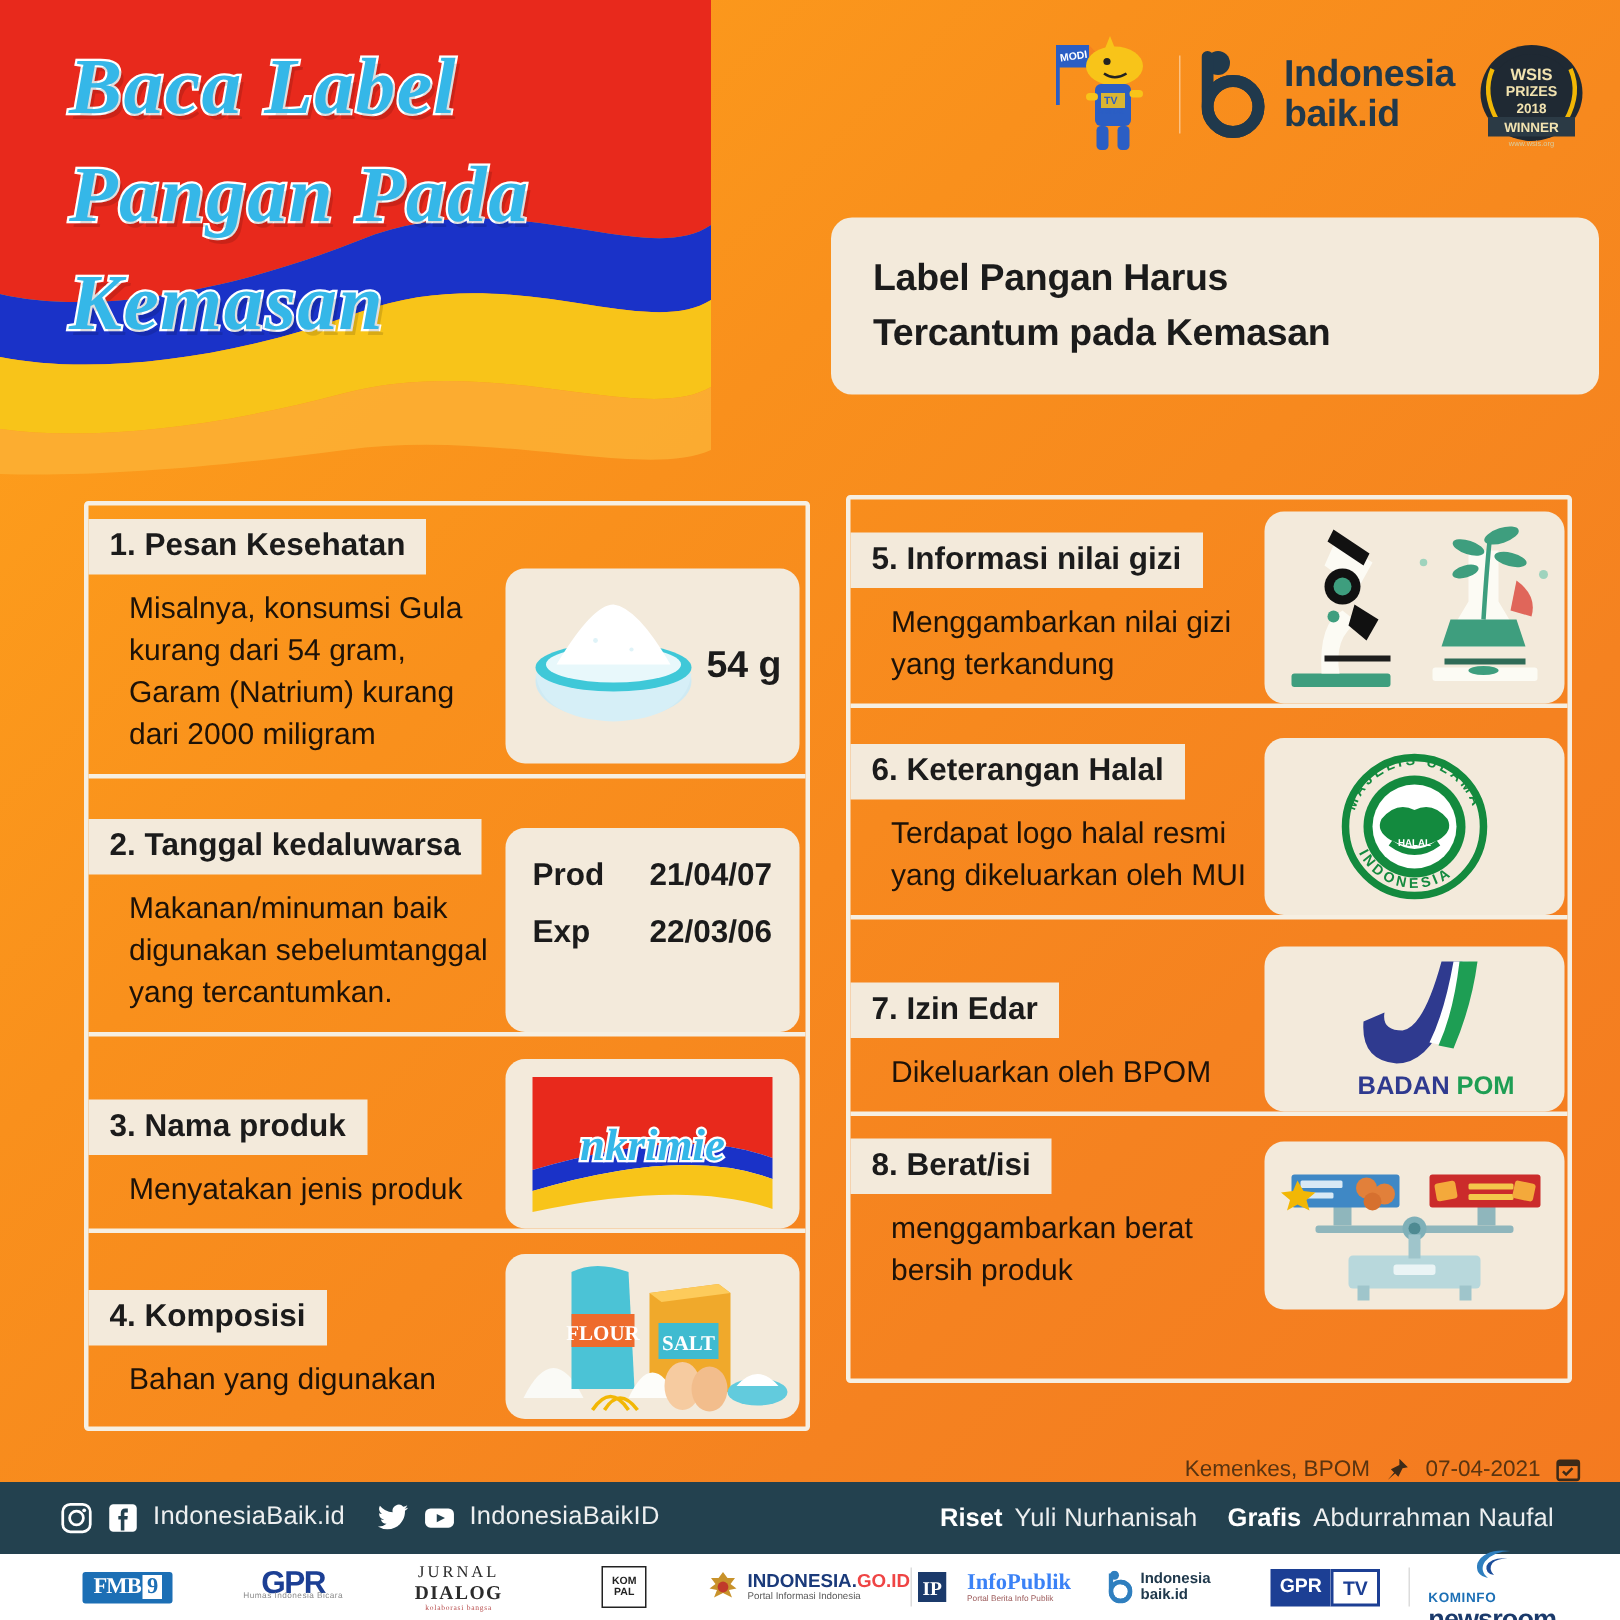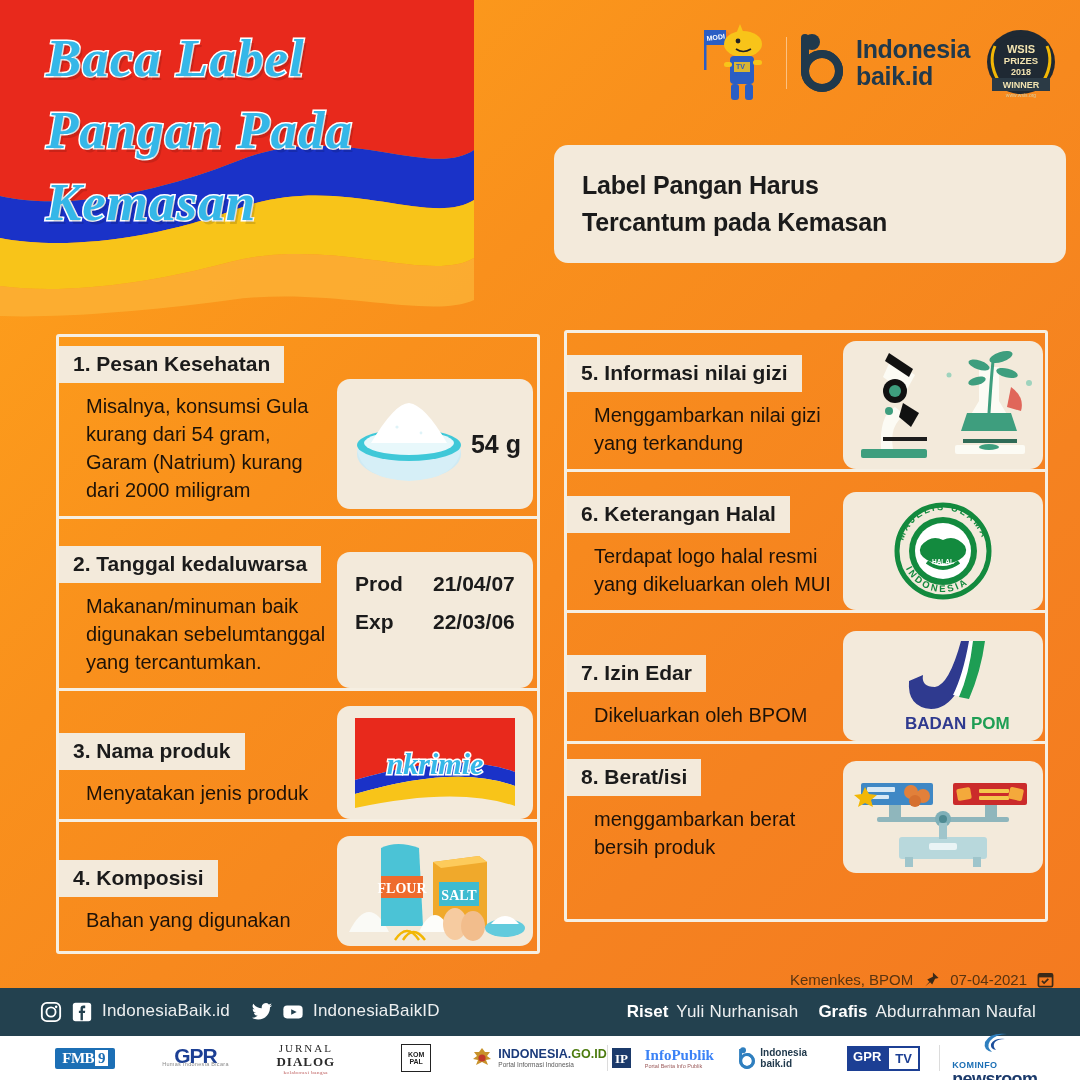--- a/index.html
+++ b/index.html
@@ -170,21 +170,21 @@
   .p-divider { width:1px; height:26px; background:#dcdcdc; }
 
   .fmb { background:#1C6FB5; color:#fff; font-weight:bold; font-size:15px; padding:2px 7px; border-radius:2px; letter-spacing:-0.5px;font-family:Liberation Serif, serif;}
   .jurnal { text-align:center; font-family:"Liberation Serif", serif; color:#2b2b2b; }
   .jurnal .j1 { font-size:11px; letter-spacing:2px; }
   .jurnal .j2 { font-size:13px; font-weight:bold; letter-spacing:1px; }
   .jurnal .j3 { font-size:5px; color:#b64a4a; letter-spacing:0.5px; }
   .komfpal { border:1.6px solid #222; width:30px;height:28px; display:flex;align-items:center;justify-content:center; font-size:7px; font-weight:bold; color:#222; line-height:7px; text-align:center;}
   .goid { display:flex; align-items:center; gap:5px; }
   .goid .t1 { font-size:12.5px; font-weight:bold; color:#1a3a7a; line-height:13px;}
-  .goid .t1 em { font-style:normal; color:#4d7c0f; }
+  .goid .t1 em { font-style:normal; color:#ef4444; }
   .goid .t2 { font-size:6.5px; color:#5a5a5a; }
   .infopub { display:flex; align-items:center; gap:14px; }
   .infopub .ip1 { font-family:"Liberation Serif", serif; font-size:15px; font-weight:bold; color:#3b82f6; line-height:15px;}
   .infopub .ip2 { font-size:5.5px; color:#9b5a5a; }
   .ibsmall { display:flex; align-items:center; gap:5px; }
   .ibsmall .ibt { font-size:10px; font-weight:bold; color:#20394C; line-height:11px; }
   .gprtv { display:flex; }
   .gprtv .g1 { background:#1C3F94; color:#fff; font-weight:bold; font-size:13px; padding:3px 6px; }
   .gprtv .g2 { background:#fff; color:#1C3F94; font-weight:bold; font-size:13px; padding:3px 6px; border:2px solid #1C3F94;}
   .newsroom { display:flex; align-items:center; gap:6px;flex-direction:column; }

